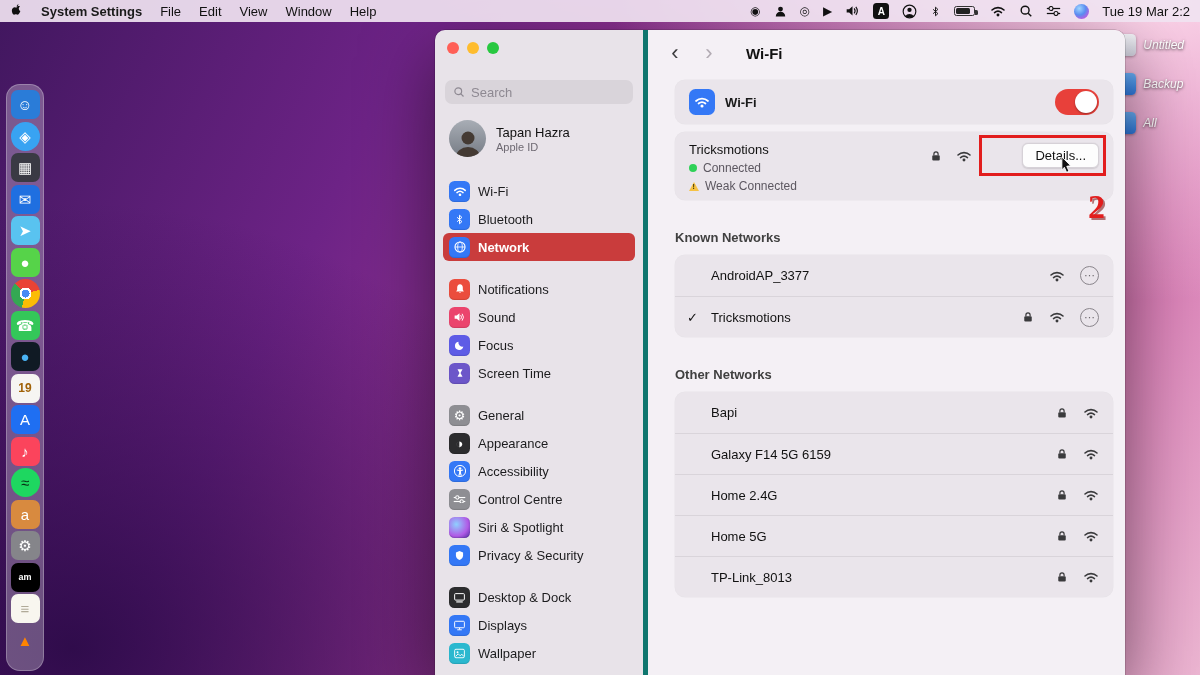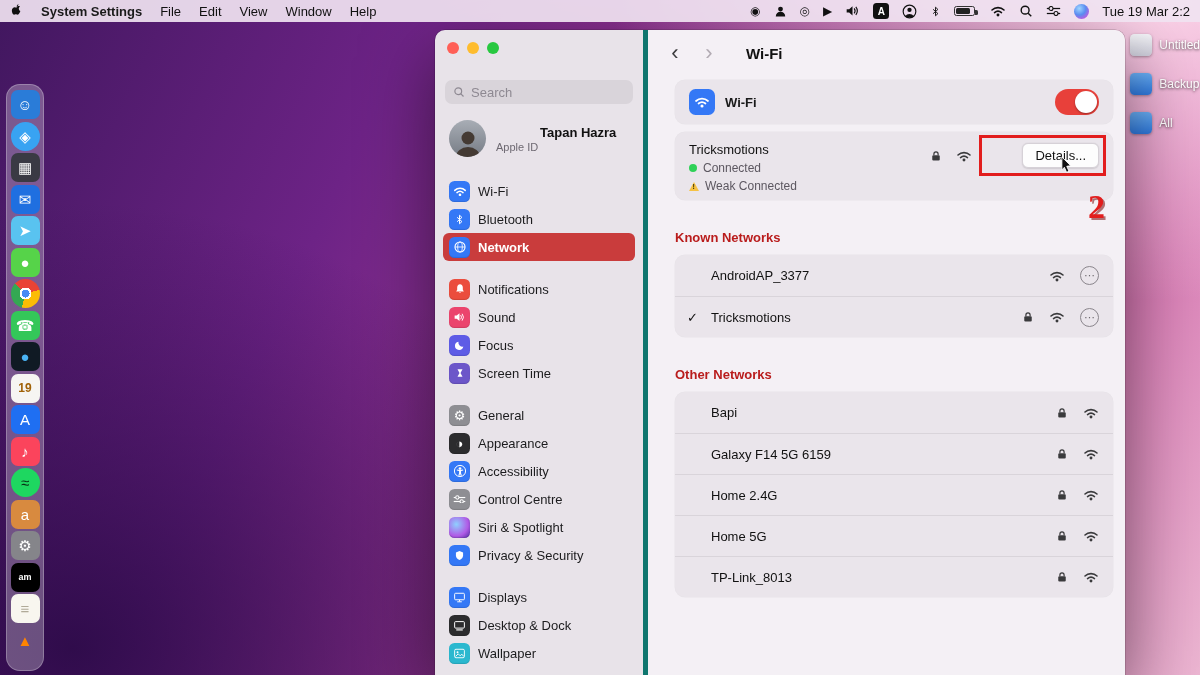--- a/index.html
+++ b/index.html
@@ -44,21 +44,21 @@
     display:flex; flex-direction:column; gap:2.5px; align-items:center; z-index:40;
   }
   .dock-item { width:29px; height:29px; border-radius:7px; display:flex; align-items:center; justify-content:center;
     color:#fff; font-size:15px; line-height:1; flex:0 0 auto; }
   .dock-item.round { border-radius:50%; }
   .dock-glyph { color:#fff; }
   .dock-glyph.small { font-size:9px; font-weight:bold; }
   .dock-glyph.cal { font-size:12px; font-weight:bold; }
 
   
-  .desktop-icons { position:absolute; right:0; top:34px; z-index:10; }
+  .desktop-icons { position:absolute; right:16px; top:34px; z-index:10;font-style:italic; }
   .dt-item { display:flex; align-items:center; gap:7px; margin-bottom:17px; padding-left:4px; }
   .dt-icon { width:22px; height:22px; border-radius:4.5px; background:linear-gradient(#6ab0f8,#2f7ae0); box-shadow:0 1px 3px rgba(0,0,0,.35); }
   .dt-icon.doc { background:linear-gradient(#f6f6fa,#cfcfdc); }
   .dt-label { color:#fff; font-size:12px; text-shadow:0 1px 3px rgba(0,0,0,.7); }
 
   
   .window {
     position:absolute; left:435px; top:30px; width:690px; height:645px;
     border-radius:10px 10px 0 0; overflow:hidden;
     box-shadow:0 25px 70px rgba(0,0,0,.5), 0 0 0 .5px rgba(0,0,0,.25);
@@ -70,21 +70,21 @@
   .dot.red { background:#ff5f57; } .dot.yellow { background:#febc2e; } .dot.green { background:#28c840; }
 
   .search { margin:26px 2px 0 2px; height:24px; background:#d9d4da; border-radius:7px;
     display:flex; align-items:center; gap:6px; padding:0 8px; }
   .search input { flex:1; border:none; outline:none; background:transparent; font-size:13px; font-family:inherit; color:#333; }
   .search input::placeholder { color:#8e8992; }
 
   .profile { display:flex; align-items:center; gap:10px; padding:16px 6px 6px 6px; }
   .avatar { width:37px; height:37px; border-radius:50%; overflow:hidden;
     background:linear-gradient(#a8adb5,#767c85); display:flex; align-items:flex-end; justify-content:center; }
-  .p-name { font-size:13px; font-weight:bold; color:#111;margin-left:44px; }
+  .p-name { font-size:13px; font-weight:normal; color:#111; }
   .p-sub { font-size:11px; color:#6e6972; margin-top:1px; }
 
   .sb-group { margin-top:14px; }
   .sb-item { display:flex; align-items:center; gap:8px; height:28px; padding:0 6px; border-radius:6px; cursor:default; }
   .sb-item.selected { color:#fff; }
   .sb-item.selected .sb-label { color:#fff; font-weight:bold; }
   .tile { width:21px; height:21px; border-radius:5.5px; display:flex; align-items:center; justify-content:center;
     color:#fff; font-size:13px; flex:0 0 auto; box-shadow:inset 0 -1px 1px rgba(0,0,0,.12); }
   .sb-label { font-size:13px; color:#1c1c1e; white-space:nowrap; }
 
@@ -110,21 +110,21 @@
   .warn::after { content:"!"; position:absolute; left:-1.5px; top:1.5px; font-size:7px; font-weight:bold; color:#3a3000; }
   .cur-right { position:absolute; right:14px; top:11px; display:flex; align-items:center; gap:14px; color:#3a3a3c; }
   .btn { background:#fdfdfd; border:1px solid #d6d1d7; border-radius:6px; padding:4px 12px; font-size:13px; font-family:inherit;
     color:#111; box-shadow:0 .5px 1.5px rgba(0,0,0,.12); }
   .details-wrap { position:relative;padding-left:36px; }
   .anno-box { position:absolute; inset:-8px -7px; border:3px solid #e21d1d; pointer-events:none; }
   .cursor { position:absolute; right:26px; top:13px; }
   .anno-num { position:absolute; right:8px; top:56px; font-family:"Liberation Serif", serif; font-weight:bold;
     font-size:34px; color:#e21d1d; text-shadow:2px 2px 0 rgba(122,8,8,.55); }
 
-  .section-label { margin:30px 12px 0 27px; font-size:13px; font-weight:bold; color:#b91c1c; }
+  .section-label { margin:30px 12px 0 27px; font-size:13px; font-weight:bold; color:#404040; }
   .net-card { margin-top:10px; }
   .net-row { display:flex; align-items:center; height:41px; padding:0 14px 0 12px; }
   .net-row + .net-row { border-top:1px solid #d9d4da; }
   .check { width:24px; font-size:13px; color:#111; }
   .net-name { flex:1; font-size:13px; color:#111; }
   .row-icons { display:flex; align-items:center; gap:15px; color:#3a3a3c; }
   .more { width:19px; height:19px; border:1.5px solid #8a858c; border-radius:50%; color:#6e696f;
     display:flex; align-items:center; justify-content:center; font-size:11px; line-height:1; background:transparent; }
   .other-row { display:flex; justify-content:flex-end; margin:10px 15px 0 0; }
 
@@ -419,37 +419,37 @@
           <svg viewBox="0 0 20 20" width="11">
               <path d="M10 2l6.5 2.4v5.2c0 4.4-2.7 7.3-6.5 8.4-3.8-1.1-6.5-4-6.5-8.4V4.4z" fill="#fff"></path>
             </svg>
         </span>
         <span class="sb-label">Privacy &amp; Security</span>
       </div>
     </div>
 
     <div class="sb-group">
       <div class="sb-item">
+        <span class="tile" style="background: rgb(44, 44, 46);">
+          <svg viewBox="0 0 20 20" width="13">
+              <rect x="2.5" y="4" width="15" height="10" rx="1.5" fill="none" stroke="#fff" stroke-width="1.5"></rect>
+              <line x1="5" y1="16.8" x2="15" y2="16.8" stroke="#fff" stroke-width="1.8"></line>
+            </svg>
+        </span>
+        <span class="sb-label">Desktop &amp; Dock</span>
+      </div>
+      <div class="sb-item">
         <span class="tile" style="background: rgb(52, 120, 246);">
           <svg viewBox="0 0 20 20" width="13">
               <rect x="2.5" y="3.5" width="15" height="10" rx="1.5" fill="none" stroke="#fff" stroke-width="1.5"></rect>
               <line x1="10" y1="13.5" x2="10" y2="16" stroke="#fff" stroke-width="1.5"></line>
               <line x1="6.5" y1="16.6" x2="13.5" y2="16.6" stroke="#fff" stroke-width="1.5"></line>
             </svg>
         </span>
         <span class="sb-label">Displays</span>
-      </div>
-      <div class="sb-item">
-        <span class="tile" style="background: rgb(44, 44, 46);">
-          <svg viewBox="0 0 20 20" width="13">
-              <rect x="2.5" y="4" width="15" height="10" rx="1.5" fill="none" stroke="#fff" stroke-width="1.5"></rect>
-              <line x1="5" y1="16.8" x2="15" y2="16.8" stroke="#fff" stroke-width="1.8"></line>
-            </svg>
-        </span>
-        <span class="sb-label">Desktop &amp; Dock</span>
       </div>
       <div class="sb-item">
         <span class="tile" style="background: rgb(43, 184, 207);">
           <svg viewBox="0 0 20 20" width="13">
               <rect x="2.5" y="3.5" width="15" height="13" rx="2" fill="none" stroke="#fff" stroke-width="1.4"></rect>
               <circle cx="7" cy="8" r="1.5" fill="#fff"></circle>
               <path d="M4 14.5l4-4 3 3 2.5-2.5 3 3.5" stroke="#fff" stroke-width="1.4" fill="none"></path>
             </svg>
         </span>
         <span class="sb-label">Wallpaper</span>

